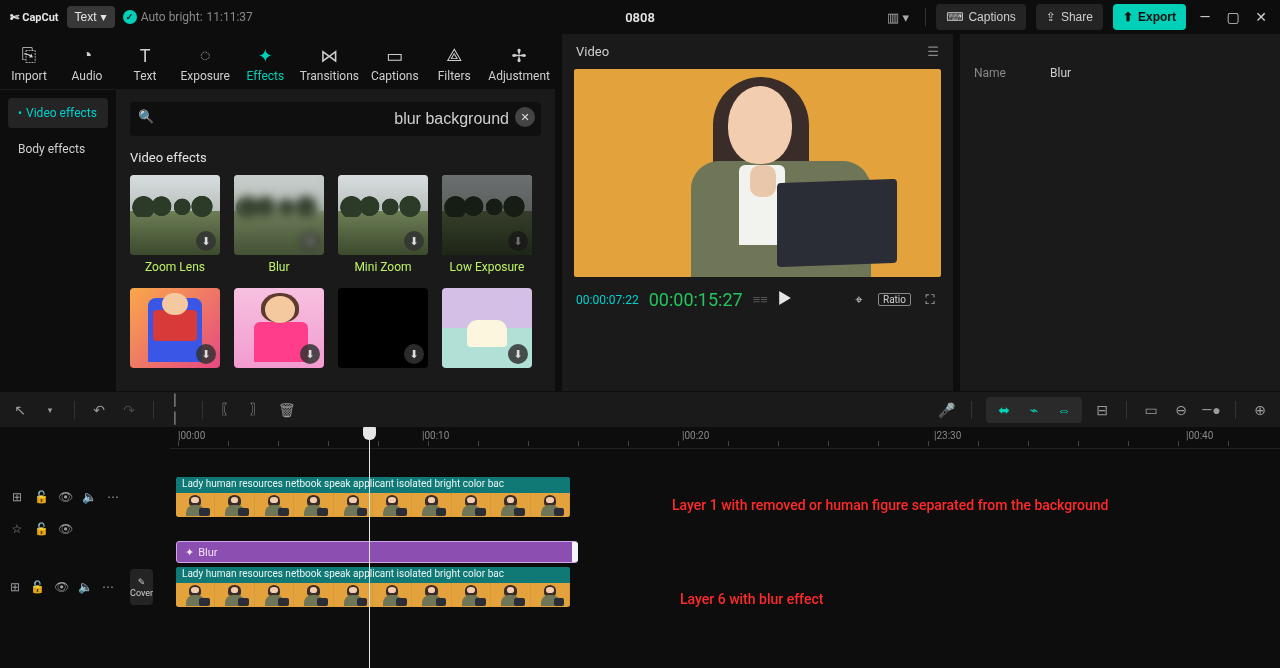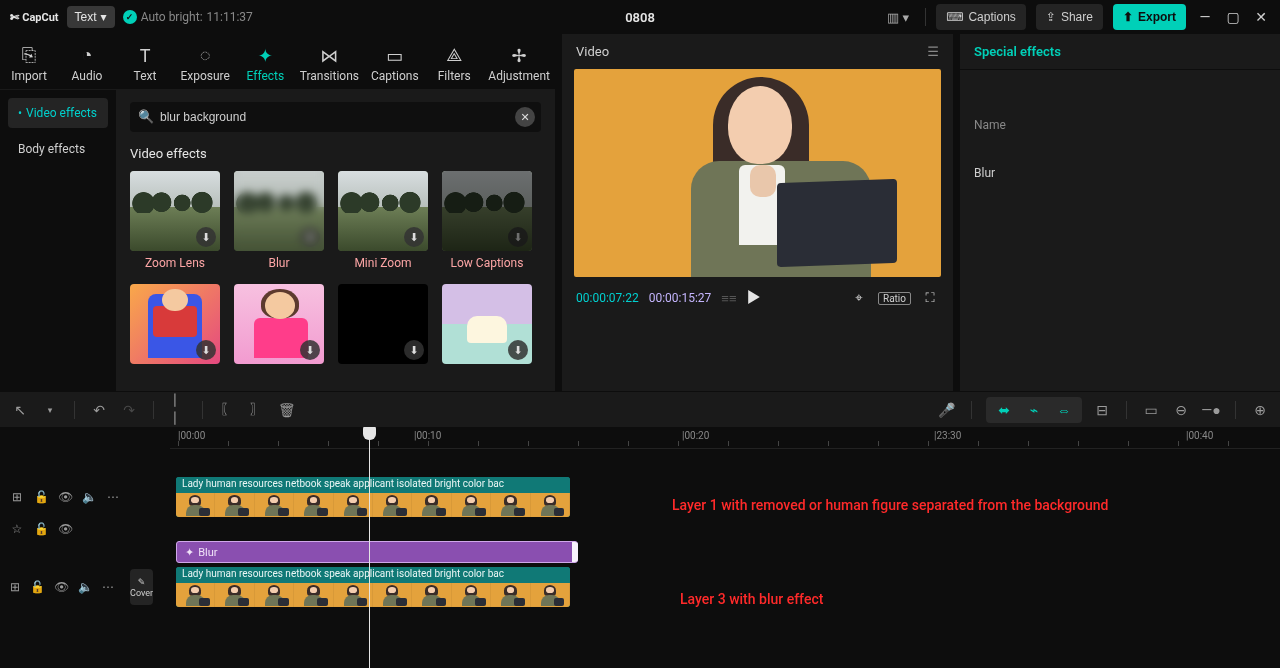--- a/index.html
+++ b/index.html
@@ -64,21 +64,21 @@
   .left-body { display:flex; flex:1; background:#1a1a1a;}
   .sub-sidebar { width:116px; padding:8px; display:flex; flex-direction:column; gap:6px; background:#0d0d0d;}
   .sub-item {
     padding:8px 10px; color:#cfcfcf; border-radius:4px; font-size:12px; display:flex; align-items:center; gap:4px;
   }
   .sub-item.active { color:#00d0cc; background:#242424;}
   .effects-area { flex:1; padding:12px 14px; background:#1a1a1a; overflow:hidden;}
   .search-row { position:relative; margin-bottom:14px;}
   .search-input {
     width:100%; background:#0f0f0f; border:none; color:#cfcfcf;
-    padding:8px 32px 8px 30px; border-radius:4px; font-size:12px;
+    padding:8px 32px 8px 30px; border-radius:4px; font-size:16px;text-align:right;
   }
   .search-icon-l { position:absolute; left:8px; top:7px; color:#888;}
   .clear-btn { position:absolute; right:6px; top:5px; width:20px; height:20px; border-radius:50%; background:#444; color:#ddd; display:flex; align-items:center; justify-content:center; font-size:11px;}
   .section-title { color:#e5e5e5; font-size:13px; margin-bottom:10px;}
   .grid { display:grid; grid-template-columns: repeat(4, 90px); gap:14px 14px;}
   .thumb-item { width:90px;}
   .thumb {
     width:90px; height:80px; border-radius:4px; position:relative; overflow:hidden;
     background: linear-gradient(#7a8a70 0%, #4a5a3a 60%);
   }
@@ -90,21 +90,21 @@
                 radial-gradient(circle at 35% 55%, #2c3a28 0 16%, transparent 17%),
                 radial-gradient(circle at 58% 58%, #2c3a28 0 15%, transparent 16%),
                 radial-gradient(circle at 80% 56%, #2c3a28 0 14%, transparent 15%);
   }
   .thumb.blurv::after{ content:""; position:absolute; inset:0; backdrop-filter: blur(4px); background:rgba(120,130,110,0.15);}
   .thumb.dark::after{ content:""; position:absolute; inset:0; background:rgba(0,0,0,0.5);}
   .dl-btn {
     position:absolute; right:4px; bottom:4px; width:20px; height:20px; border-radius:50%;
     background:rgba(50,50,50,0.85); color:#ddd; display:flex; align-items:center; justify-content:center; font-size:11px;
   }
-  .thumb-label { text-align:center; font-size:12px; color:#fca5a5; margin-top:5px;}
+  .thumb-label { text-align:center; font-size:12px; color:#bef264; margin-top:5px;}
 
   .thumb.person1 { background: linear-gradient(135deg,#f9a84a,#e54980); }
   .thumb.person1 .body { position:absolute; left:20%; top:12%; width:60%; height:80%; background:#3a56e6; border-radius:8px 8px 0 0;}
   .thumb.person1 .head { position:absolute; left:36%; top:6%; width:28%; height:28%; background:#f4c9a0; border-radius:50%;}
   .thumb.person1 .shirt{ position:absolute; left:26%; top:28%; width:48%; height:38%; background:#d83a3a; border-radius:4px;}
 
   .thumb.person2 { background: linear-gradient(#f7c1e0,#f29bd0);}
   .thumb.person2 .body{ position:absolute; left:22%; top:42%; width:60%; height:50%; background:#ff3d8a; border-radius:6px 6px 0 0;}
   .thumb.person2 .head{ position:absolute; left:34%; top:10%; width:34%; height:34%; background:#f4c9a0; border-radius:50%;}
   .thumb.person2 .hair{ position:absolute; left:30%; top:6%; width:42%; height:36%; background:#5d3a2e; border-radius:50% 50% 40% 40%;}
@@ -142,34 +142,34 @@
   }
   .preview .laptop{
     position:absolute; right:12%; bottom:6%; width:120px; height:84px;
     background:#2a2d36; border-radius:4px; transform:skewY(-2deg);
   }
   .preview .hand{
     position:absolute; left:48%; top:46%; width:26px; height:32px; background:#e9c7ab; border-radius:10px;
   }
   .player-controls { display:flex; align-items:center; gap:10px; padding:12px 14px 8px; color:#cfcfcf;}
   .pc-time-cur { color:#00d0d0; font-size:12px;}
-  .pc-time-dur { color:#c4b5fd; font-size:12px;}
+  .pc-time-dur { color:#22c55e; font-size:18px;}
   .pc-spacer{ flex:1;}
   .pc-icon{ width:18px; height:18px; display:flex; align-items:center; justify-content:center; font-size:13px; color:#cfcfcf;}
   .ratio-badge{ border:1px solid #888; padding:0 4px; border-radius:2px; font-size:10px;}
   .play-btn svg{ fill:#e5e5e5;}
 
   .right-panel {
     width:320px; background:#1a1a1a; display:flex; flex-direction:column;
   }
   .rp-header{ padding:10px 14px; color:#00d0b8; font-weight:600; border-bottom:1px solid #0d0d0d;}
   .rp-body{ padding:14px;}
   .rp-details-h{ display:flex; align-items:center; gap:4px; font-size:13px; color:#e5e5e5; font-weight:600;}
   .rp-reset{ margin-left:auto; color:#888;}
-  .rp-row{ display:flex; gap:34px; margin-top:34px; font-size:12px;flex-direction:column;}
+  .rp-row{ display:flex; gap:44px; margin-top:18px; font-size:12px;}
   .rp-row .lbl{ color:#888;}
 
   .timeline-toolbar{
     height:36px; background:#1a1a1a; border-top:1px solid #0d0d0d; display:flex; align-items:center; padding:0 10px; gap:8px;
   }
   .tt-group{ display:flex; align-items:center; gap:10px;}
   .tt-sep{ width:1px; height:18px; background:#333; margin:0 4px;}
   .tt-icon{ color:#9b9b9b; font-size:14px; display:flex; align-items:center; justify-content:center; width:20px; height:20px;}
   .tt-icon.dim{ opacity:0.35;}
   .tt-spacer{ flex:1;}
@@ -350,21 +350,21 @@
               </div>
               <div class="thumb-label">Mini Zoom</div>
             </div>
             <div class="thumb-item">
               <div class="thumb landscape dark">
                 <div class="sky"></div>
                 <div class="ground"></div>
                 <div class="trees"></div>
                 <div class="dl-btn">⬇</div>
               </div>
-              <div class="thumb-label">Low Captions</div>
+              <div class="thumb-label">Low Exposure</div>
             </div>
             <div class="thumb-item">
               <div class="thumb person1">
                 <div class="body"></div>
                 <div class="shirt"></div>
                 <div class="head"></div>
                 <div class="dl-btn">⬇</div>
               </div>
             </div>
             <div class="thumb-item">
@@ -415,21 +415,20 @@
           </svg>
       </span>
       <span class="pc-spacer"></span>
       <span class="pc-icon">⌖</span>
       <span class="ratio-badge">Ratio</span>
       <span class="pc-icon">⛶</span>
     </div>
   </div>
 
   <div class="right-panel">
-    <div class="rp-header">Special effects</div>
     <div class="rp-body">
       <div class="rp-row">
         <span class="lbl">Name</span>
         <span>Blur</span>
       </div>
     </div>
   </div>
 </div>
 
 <div class="timeline-toolbar">
@@ -461,21 +460,21 @@
     <span class="tt-icon">⊖</span>
     <span class="tt-icon">—●</span>
     <span class="tt-sep"></span>
     <span class="tt-icon">⊕</span>
   </div>
 </div>
 
 <div class="timeline">
   <div class="ruler" id="ruler">
       <span class="ruler-label" style="left: 8px;">|00:00</span>
-      <span class="ruler-label" style="left: 244px;">|00:10</span>
+      <span class="ruler-label" style="left: 252px;">|00:10</span>
       <span class="ruler-label" style="left: 512px;">|00:20</span>
       <span class="ruler-label" style="left: 764px;">|23:30</span>
       <span class="ruler-label" style="left: 1016px;">|00:40</span>
       <span class="tick" style="left: 8px;"></span>
       <span class="tick" style="left: 58px;"></span>
       <span class="tick" style="left: 108px;"></span>
       <span class="tick" style="left: 158px;"></span>
       <span class="tick" style="left: 208px;"></span>
       <span class="tick" style="left: 258px;"></span>
       <span class="tick" style="left: 308px;"></span>
@@ -665,14 +664,14 @@
               <div class="mf"></div>
               <div class="mt"></div>
               <div class="ml"></div>
             </div>
           </div>
       </div>
     </div>
   </div>
 
   <div class="anno" style="left:672px; top:70px;">Layer 1 with removed or human figure separated from the background</div>
-  <div class="anno" style="left:680px; top:164px;">Layer 3 with blur effect</div>
+  <div class="anno" style="left:680px; top:164px;">Layer 6 with blur effect</div>
 </div>
 
 </body></html>

